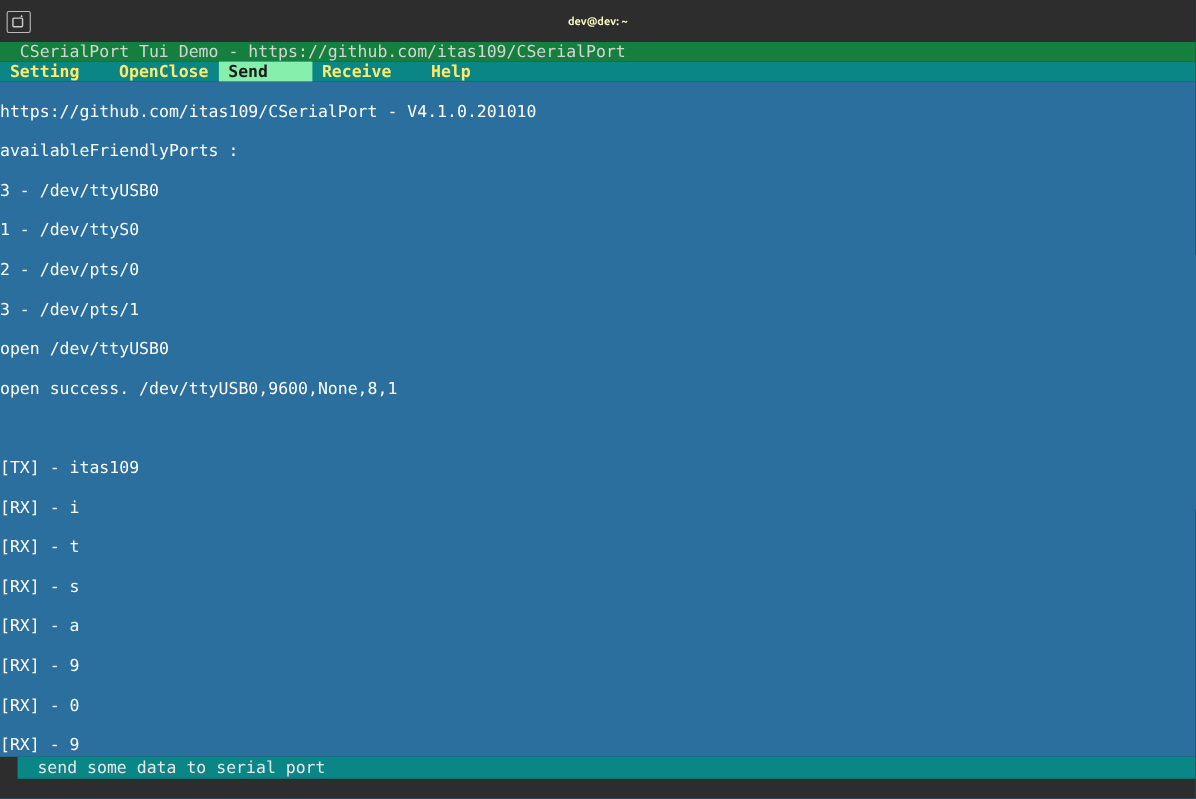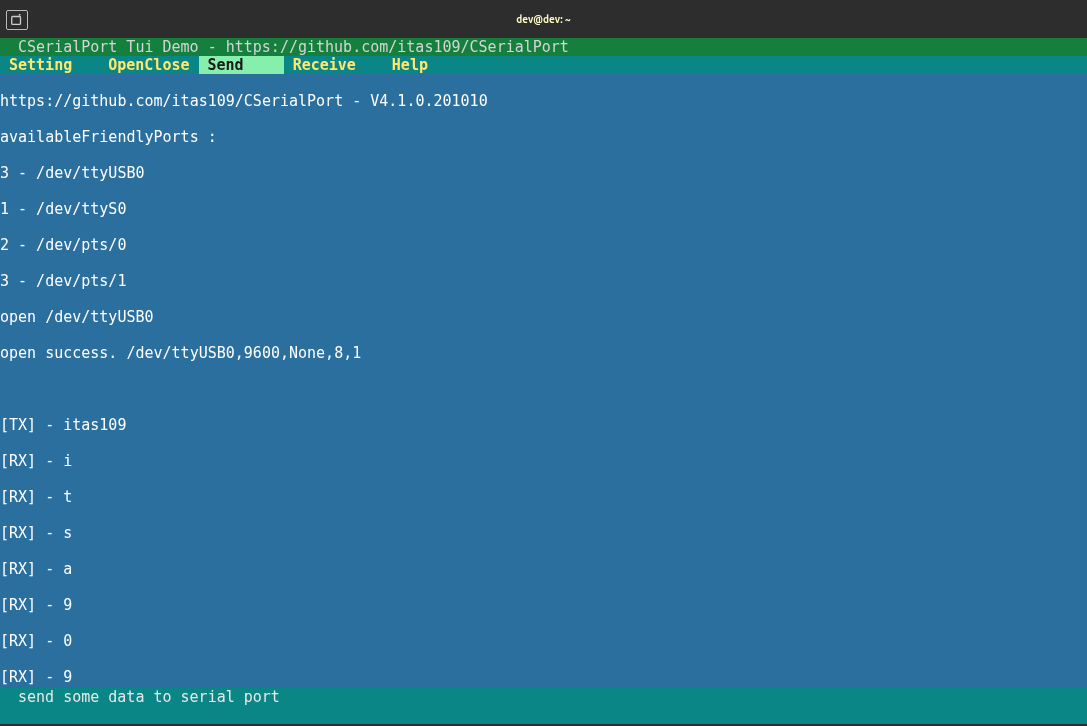--- a/index.html
+++ b/index.html
@@ -83,26 +83,27 @@
       line-height: 18px;
       white-space: pre;
       overflow: hidden;
     }
     .terminal-line {
       height: 18px;
       padding: 0;
     }
     .status-bar {
       background: #0b8686;
-      height: 36px;
+      height: 20px;
       display: flex;
-      align-items: flex-start;
+      align-items: center;
       padding: 0 0 0 18px;
       color: #e8e8e8;
       line-height: 18px;
+      margin-left: 16px;
     }
   </style>
 </head>
 <body>
 
 <div class="window-titlebar">
   <div class="titlebar-icon">
     <svg viewBox="0 0 16 16" fill="none" stroke="#ccc" stroke-width="1.5">
       <rect x="2" y="4" width="10" height="9" rx="1"></rect>
       <path d="M11 3 L11 1 M10 2 L12 2" stroke-width="1.2"></path>

